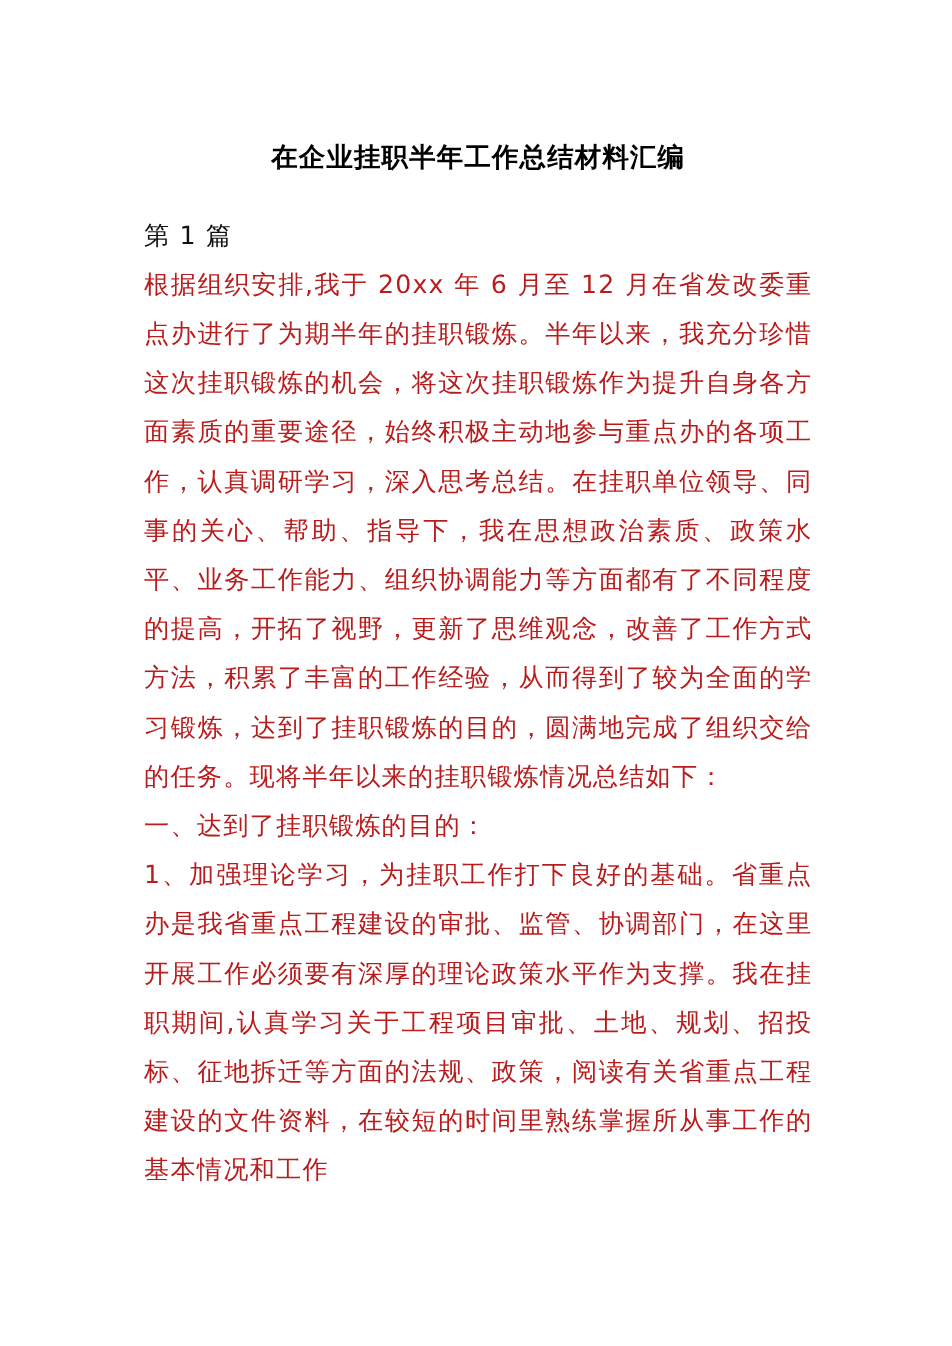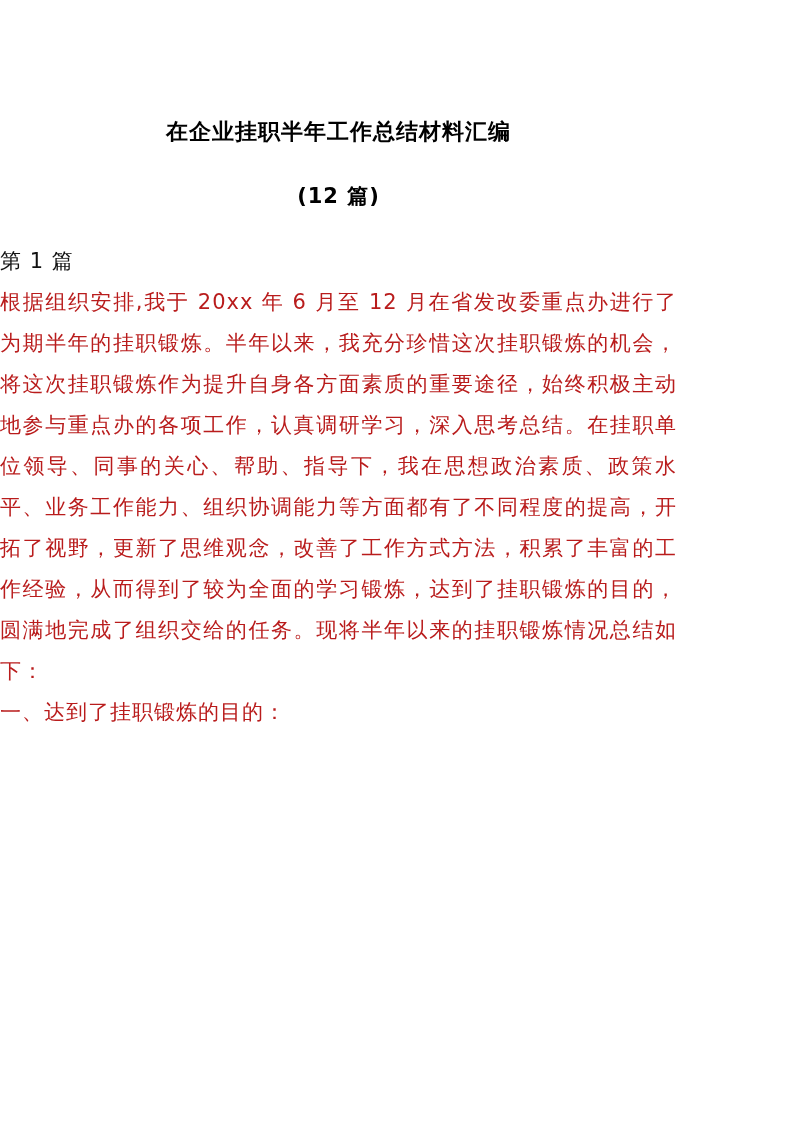--- a/index.html
+++ b/index.html
@@ -12,20 +12,21 @@
     height: 1122px;
     overflow: hidden;
     font-family: "DejaVu Sans", sans-serif;
     color: #111111;
   }
   .page {
     position: relative;
     width: 793px;
     height: 1122px;
     box-sizing: border-box;
+    padding-left: 120px;
     padding-right: 116px;
     background: #ffffff;
   }
   .doc-title {
     margin: 0;
     padding-top: 111px;
     line-height: 41px;
     font-size: 22px;
     font-weight: 700;
     text-align: center;
@@ -62,22 +63,22 @@
     color: #b91c1c;
   }
 </style>
 </head>
 <body>
 
 <div class="page">
 
   <h1 class="doc-title">在企业挂职半年工作总结材料汇编</h1>
 
-  <div class="doc-subtitle">(12 篇)</div>
 
   <div class="part-label">第 1 篇</div>
 
   <div class="body-text">
     <p>根据组织安排,我于 20xx 年 6 月至 12 月在省发改委重点办进行了为期半年的挂职锻炼。半年以来，我充分珍惜这次挂职锻炼的机会，将这次挂职锻炼作为提升自身各方面素质的重要途径，始终积极主动地参与重点办的各项工作，认真调研学习，深入思考总结。在挂职单位领导、同事的关心、帮助、指导下，我在思想政治素质、政策水平、业务工作能力、组织协调能力等方面都有了不同程度的提高，开拓了视野，更新了思维观念，改善了工作方式方法，积累了丰富的工作经验，从而得到了较为全面的学习锻炼，达到了挂职锻炼的目的，圆满地完成了组织交给的任务。现将半年以来的挂职锻炼情况总结如下：</p>
     <p>一、达到了挂职锻炼的目的：</p>
+    <p>1、加强理论学习，为挂职工作打下良好的基础。省重点办是我省重点工程建设的审批、监管、协调部门，在这里开展工作必须要有深厚的理论政策水平作为支撑。我在挂职期间,认真学习关于工程项目审批、土地、规划、招投标、征地拆迁等方面的法规、政策，阅读有关省重点工程建设的文件资料，在较短的时间里熟练掌握所从事工作的基本情况和工作</p>
   </div>
 
 </div>
 
 </body></html>

